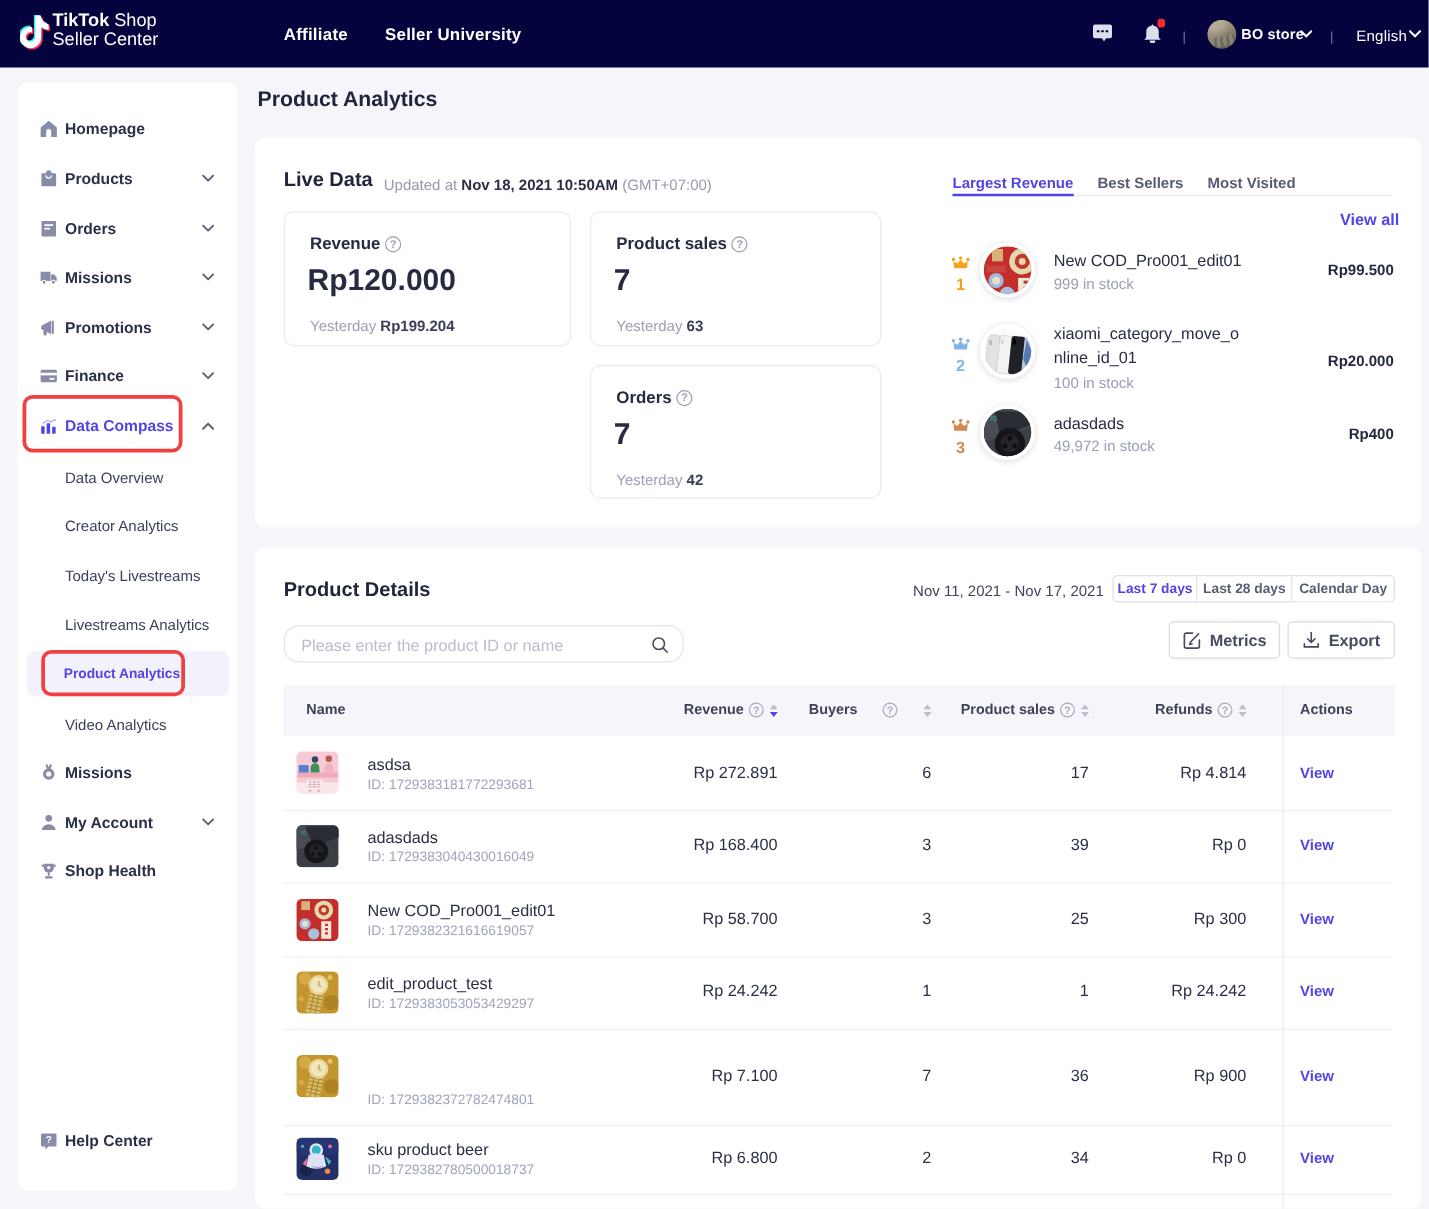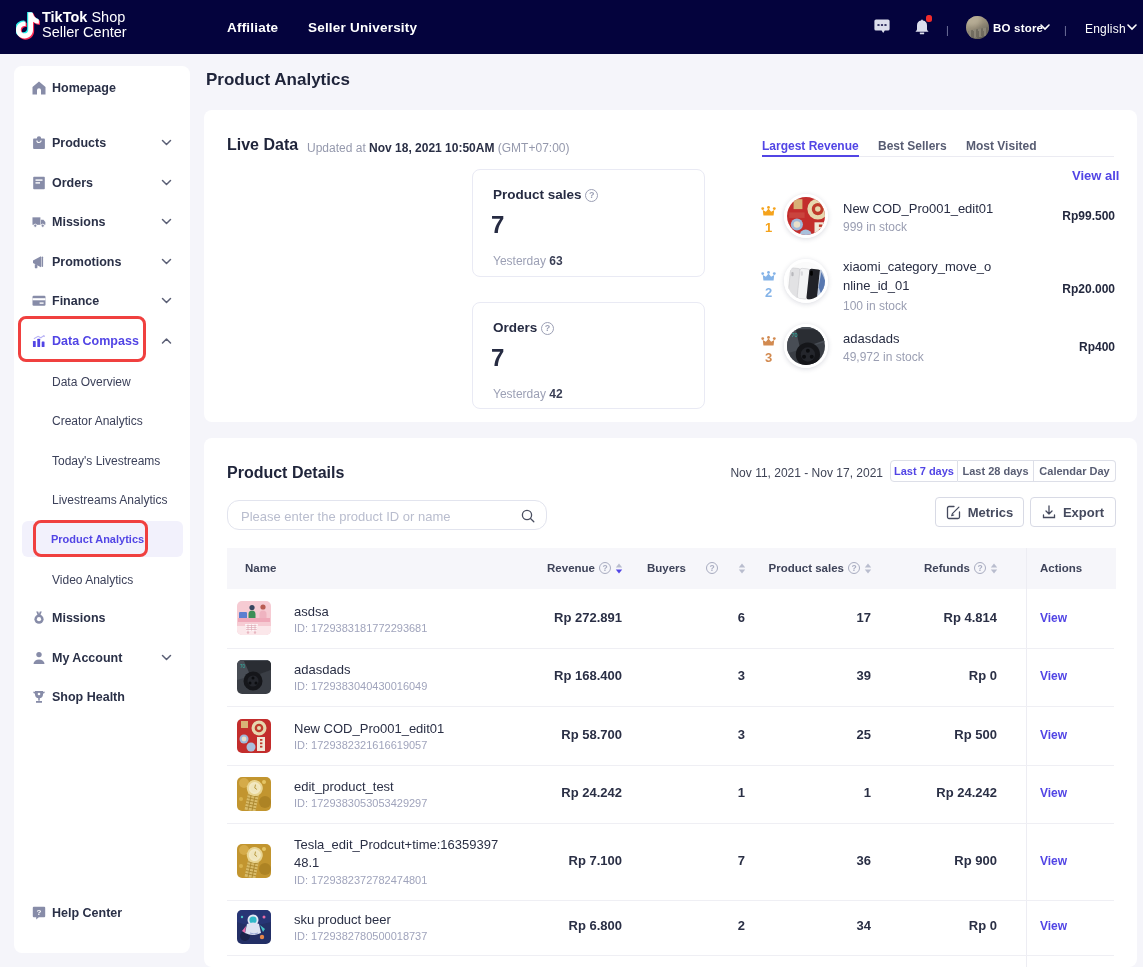--- a/index.html
+++ b/index.html
@@ -96,21 +96,21 @@
 
 .thead {
   position:absolute; left:0px; top:110px; width:932px; height:41px; background:#F6F6FA;
 }
 .th { position:absolute; top:124px; font-size:11.5px; font-weight:700; color:#3E4359; }
 .num { text-align:right; }
 .trow { position:absolute; left:0; width:932px; }
 .trow .pimg { position:absolute; left:33px; width:34px; height:34px; border-radius:5px; overflow:hidden; }
 .trow .tname { position:absolute; left:90px; font-size:13px; color:#2A2F45; }
 .trow .tid { position:absolute; left:90px; font-size:11px; color:#A0A4BC; }
-.tval { position:absolute; font-size:13px; color:#2A2F45; text-align:right;font-weight:bold; }
+.tval { position:absolute; font-size:13px; color:#2A2F45; text-align:right; }
 .tview { position:absolute; left:836px; font-size:12px; font-weight:700; color:#5245E5; }
 .rowline { position:absolute; left:23px; width:887px; height:1px; background:#EFEFF4; }
 .actsep { position:absolute; left:822px; top:110px; width:1px; height:439px; background:#EDEDF3; }
 
 .redbox { position:absolute; border:3.5px solid #F0403F; border-radius:8px; }
 </style>
 </head>
 <body>
 
 <div class="topbar">
@@ -146,21 +146,21 @@
     </svg>
   <div class="sep" style="left:1064px">|</div>
   <div class="navlink" style="left:1085px;font-weight:400;font-size:12px;top:22px">English</div>
   <svg class="abs" style="left:1127px;top:24px" width="10" height="7" viewBox="0 0 10 7">
       <path d="M1 1 l4 4 l4 -4" stroke="#fff" stroke-width="1.6" fill="none" stroke-linecap="round"></path>
     </svg>
 </div>
 
 <div class="sidebar" id="sidebar">
 
-  <div class="side-item" style="top:10px">
+  <div class="side-item" style="top:25px">
     <svg class="ic" viewBox="0 0 14 14">
         <path d="M7 0.5 L13.5 6 V13.5 H9 V9.2 a2 2 0 0 0 -4 0 V13.5 H0.5 V6 Z" fill="#878CA8"></path>
       </svg>
     <div class="lbl">Homepage</div>
   </div>
 
   <div class="side-item" style="top:65px">
     <svg class="ic" viewBox="0 0 14 14">
         <path d="M2 2.6 h10 a0.9 0.9 0 0 1 0.9 0.9 v8.6 a0.9 0.9 0 0 1 -0.9 0.9 h-10 a0.9 0.9 0 0 1 -0.9 -0.9 v-8.6 a0.9 0.9 0 0 1 0.9 -0.9 z" fill="#878CA8"></path>
         <path d="M4.8 2.4 a2.2 2.2 0 0 1 4.4 0 v1.8 a2.2 2.2 0 0 1 -4.4 0 z" fill="#878CA8"></path>
@@ -285,26 +285,31 @@
   <div class="redbox" style="left:4px;top:250px;width:128px;height:46px"></div>
   <div class="redbox" style="left:19px;top:454px;width:115px;height:37px"></div>
 </div>
 
 <h1 class="pgtitle">Product Analytics</h1>
 
 <div class="card" id="livecard" style="left:204px;top:110px;width:933px;height:312px">
   <div class="abs" style="left:23px;top:26px;font-size:16px;font-weight:700;color:#20253B">Live Data</div>
   <div class="abs" style="left:103px;top:31px;font-size:12px;color:#9599AD">Updated at <b style="color:#2A2F45">Nov 18, 2021 10:50AM</b> (GMT+07:00)</div>
 
+  <div class="metric-box" style="left:23px;top:59px;width:230px;height:108px">
+    <div class="mlabel">Revenue <span class="qmark">?</span></div>
+    <div class="mvalue">Rp120.000</div>
+    <div class="myest">Yesterday <b>Rp199.204</b></div>
+  </div>
   <div class="metric-box" style="left:268px;top:59px;width:233px;height:108px">
     <div class="mlabel">Product sales <span class="qmark">?</span></div>
     <div class="mvalue">7</div>
     <div class="myest">Yesterday <b>63</b></div>
   </div>
-  <div class="metric-box" style="left:268px;top:192px;width:233px;height:107px">
+  <div class="metric-box" style="left:268px;top:182px;width:233px;height:107px">
     <div class="mlabel">Orders <span class="qmark">?</span></div>
     <div class="mvalue">7</div>
     <div class="myest">Yesterday <b>42</b></div>
   </div>
 
   <div class="tab active" style="left:558px">Largest Revenue</div>
   <div class="tab" style="left:674px">Best Sellers</div>
   <div class="tab" style="left:762px">Most Visited</div>
   <div class="abs" style="left:558px;top:45.5px;width:352px;height:1px;background:#EBEBF2"></div>
   <div class="abs" style="left:558px;top:44.5px;width:97px;height:2px;background:#5245E5"></div>
@@ -523,21 +528,21 @@
           <rect x="23" y="20" width="2.4" height="1.8" fill="#BF3A2B"></rect>
           <rect x="23" y="23.4" width="2.4" height="1.8" fill="#BF3A2B"></rect>
           <rect x="23" y="26.8" width="2.4" height="1.8" fill="#BF3A2B"></rect>
         </svg>
     </div>
     <div class="tname" style="top:14px">New COD_Pro001_edit01</div>
     <div class="tid" style="top:32px">ID: 1729382321616619057</div>
     <div class="tval" style="right:514px;top:20px">Rp 58.700</div>
     <div class="tval" style="right:391px;top:20px">3</div>
     <div class="tval" style="right:265px;top:20px">25</div>
-    <div class="tval" style="right:139px;top:20px">Rp 500</div>
+    <div class="tval" style="right:139px;top:20px">Rp 300</div>
     <div class="tview" style="top:21px">View</div>
   </div>
   <div class="rowline" style="top:327px"></div>
 
   <div class="trow" style="top:327px;height:58px">
     <div class="pimg" style="top:12px">
       <svg width="34" height="34" viewBox="0 0 34 34">
           <rect width="34" height="34" fill="#C2952F"></rect>
           <circle cx="7" cy="6" r="5" fill="#D9B050" opacity="0.8"></circle>
           <circle cx="28" cy="25" r="6" fill="#A87E22" opacity="0.8"></circle>
@@ -574,21 +579,20 @@
           <g transform="rotate(12 17 17)">
             <rect x="11" y="17" width="11" height="17" fill="#D9BC6A"></rect>
             <path d="M11 19 h11 M11 22 h11 M11 25 h11 M11 28 h11 M11 31 h11 M14.5 17 v17 M18.5 17 v17" stroke="#A8842C" stroke-width="0.8"></path>
             <circle cx="16.5" cy="11" r="8" fill="#E8D491"></circle>
             <circle cx="16.5" cy="11" r="6" fill="#F2E8C2"></circle>
             <circle cx="16.5" cy="11" r="4.2" fill="#EFE5BC"></circle>
             <path d="M16.5 11 L16.5 7.5 M16.5 11 L19 12" stroke="#B89840" stroke-width="0.9"></path>
           </g>
         </svg>
     </div>
-    <div class="tname" style="top:13px;width:208px;word-break:break-all;line-height:18px">Tesla_edit_Prodcut+time:1635939748.1</div>
     <div class="tid" style="top:51px">ID: 1729382372782474801</div>
     <div class="tval" style="right:514px;top:30px">Rp 7.100</div>
     <div class="tval" style="right:391px;top:30px">7</div>
     <div class="tval" style="right:265px;top:30px">36</div>
     <div class="tval" style="right:139px;top:30px">Rp 900</div>
     <div class="tview" style="top:31px">View</div>
   </div>
   <div class="rowline" style="top:462px"></div>
 
   <div class="trow" style="top:462px;height:55px">

